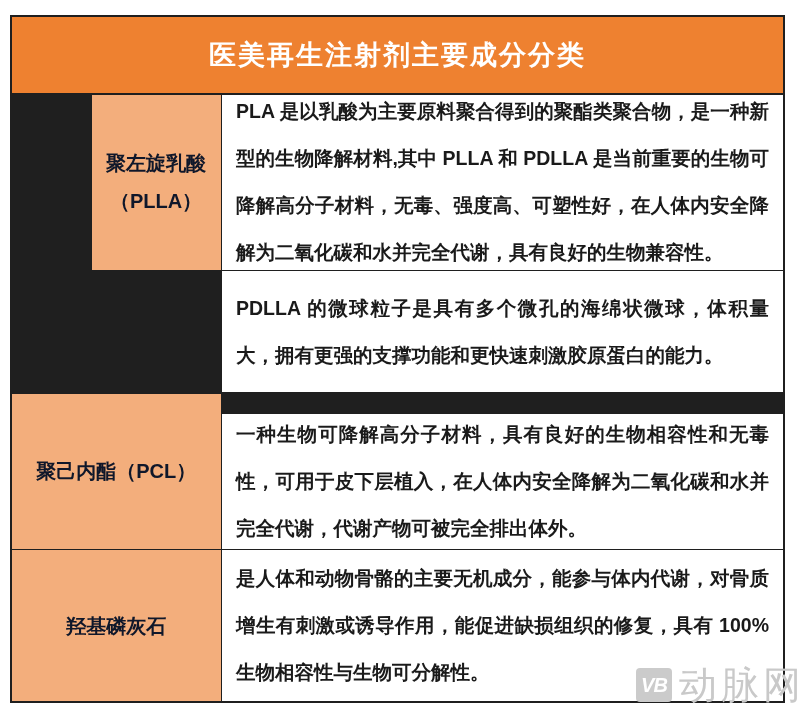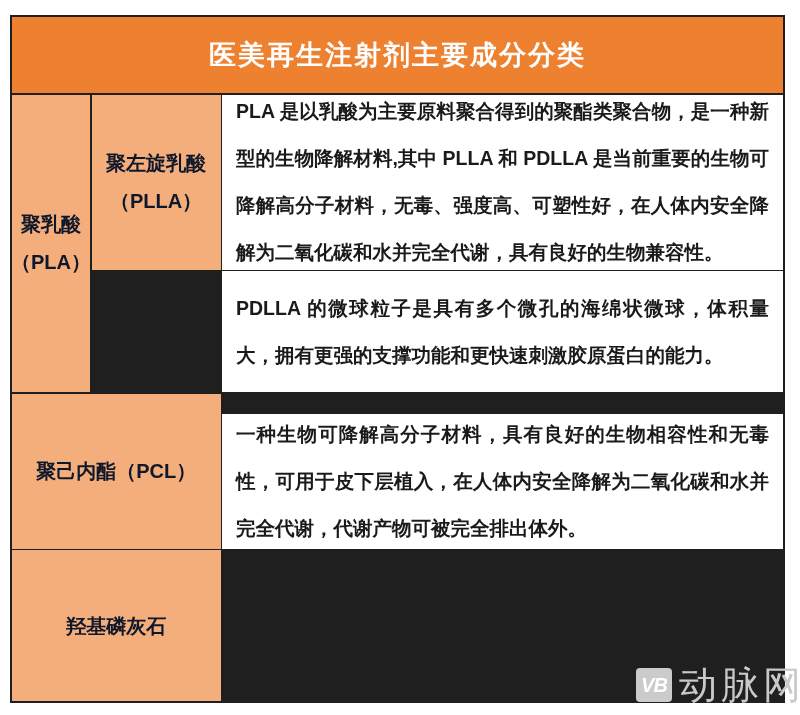--- a/index.html
+++ b/index.html
@@ -97,35 +97,35 @@
   }
 </style>
 </head>
 <body>
 
 <div class="stage">
   <div class="tbl">
 
     <div class="cell hdr">医美再生注射剂主要成分分类</div>
 
-    <div class="cell cat c-pla">聚乳酸（PLA）</div>
 
     <div class="cell sub c-plla">聚左旋乳酸（PLLA）</div>
 
     <div class="cell desc d-plla">PLA 是以乳酸为主要原料聚合得到的聚酯类聚合物，是一种新型的生物降解材料,其中 PLLA 和 PDLLA 是当前重要的生物可降解高分子材料，无毒、强度高、可塑性好，在人体内安全降解为二氧化碳和水并完全代谢，具有良好的生物兼容性。</div>
 
 
     <div class="cell desc d-pdlla">PDLLA 的微球粒子是具有多个微孔的海绵状微球，体积量大，拥有更强的支撑功能和更快速刺激胶原蛋白的能力。</div>
 
     <div class="cell cat c-pcl">聚己内酯（PCL）</div>
 
     <div class="cell desc d-pcl">一种生物可降解高分子材料，具有良好的生物相容性和无毒性，可用于皮下层植入，在人体内安全降解为二氧化碳和水并完全代谢，代谢产物可被完全排出体外。</div>
 
     <div class="cell cat c-ha">羟基磷灰石</div>
 
+    <div class="cell desc d-ha">是人体和动物骨骼的主要无机成分，能参与体内代谢，对骨质增生有刺激或诱导作用，能促进缺损组织的修复，具有 100%生物相容性与生物可分解性。</div>
   </div>
 
   <div class="watermark">
     <span class="wm-logo">
       <span>VB</span>
     </span>
     <span class="wm-text">动脉网</span>
   </div>
 </div>
 

